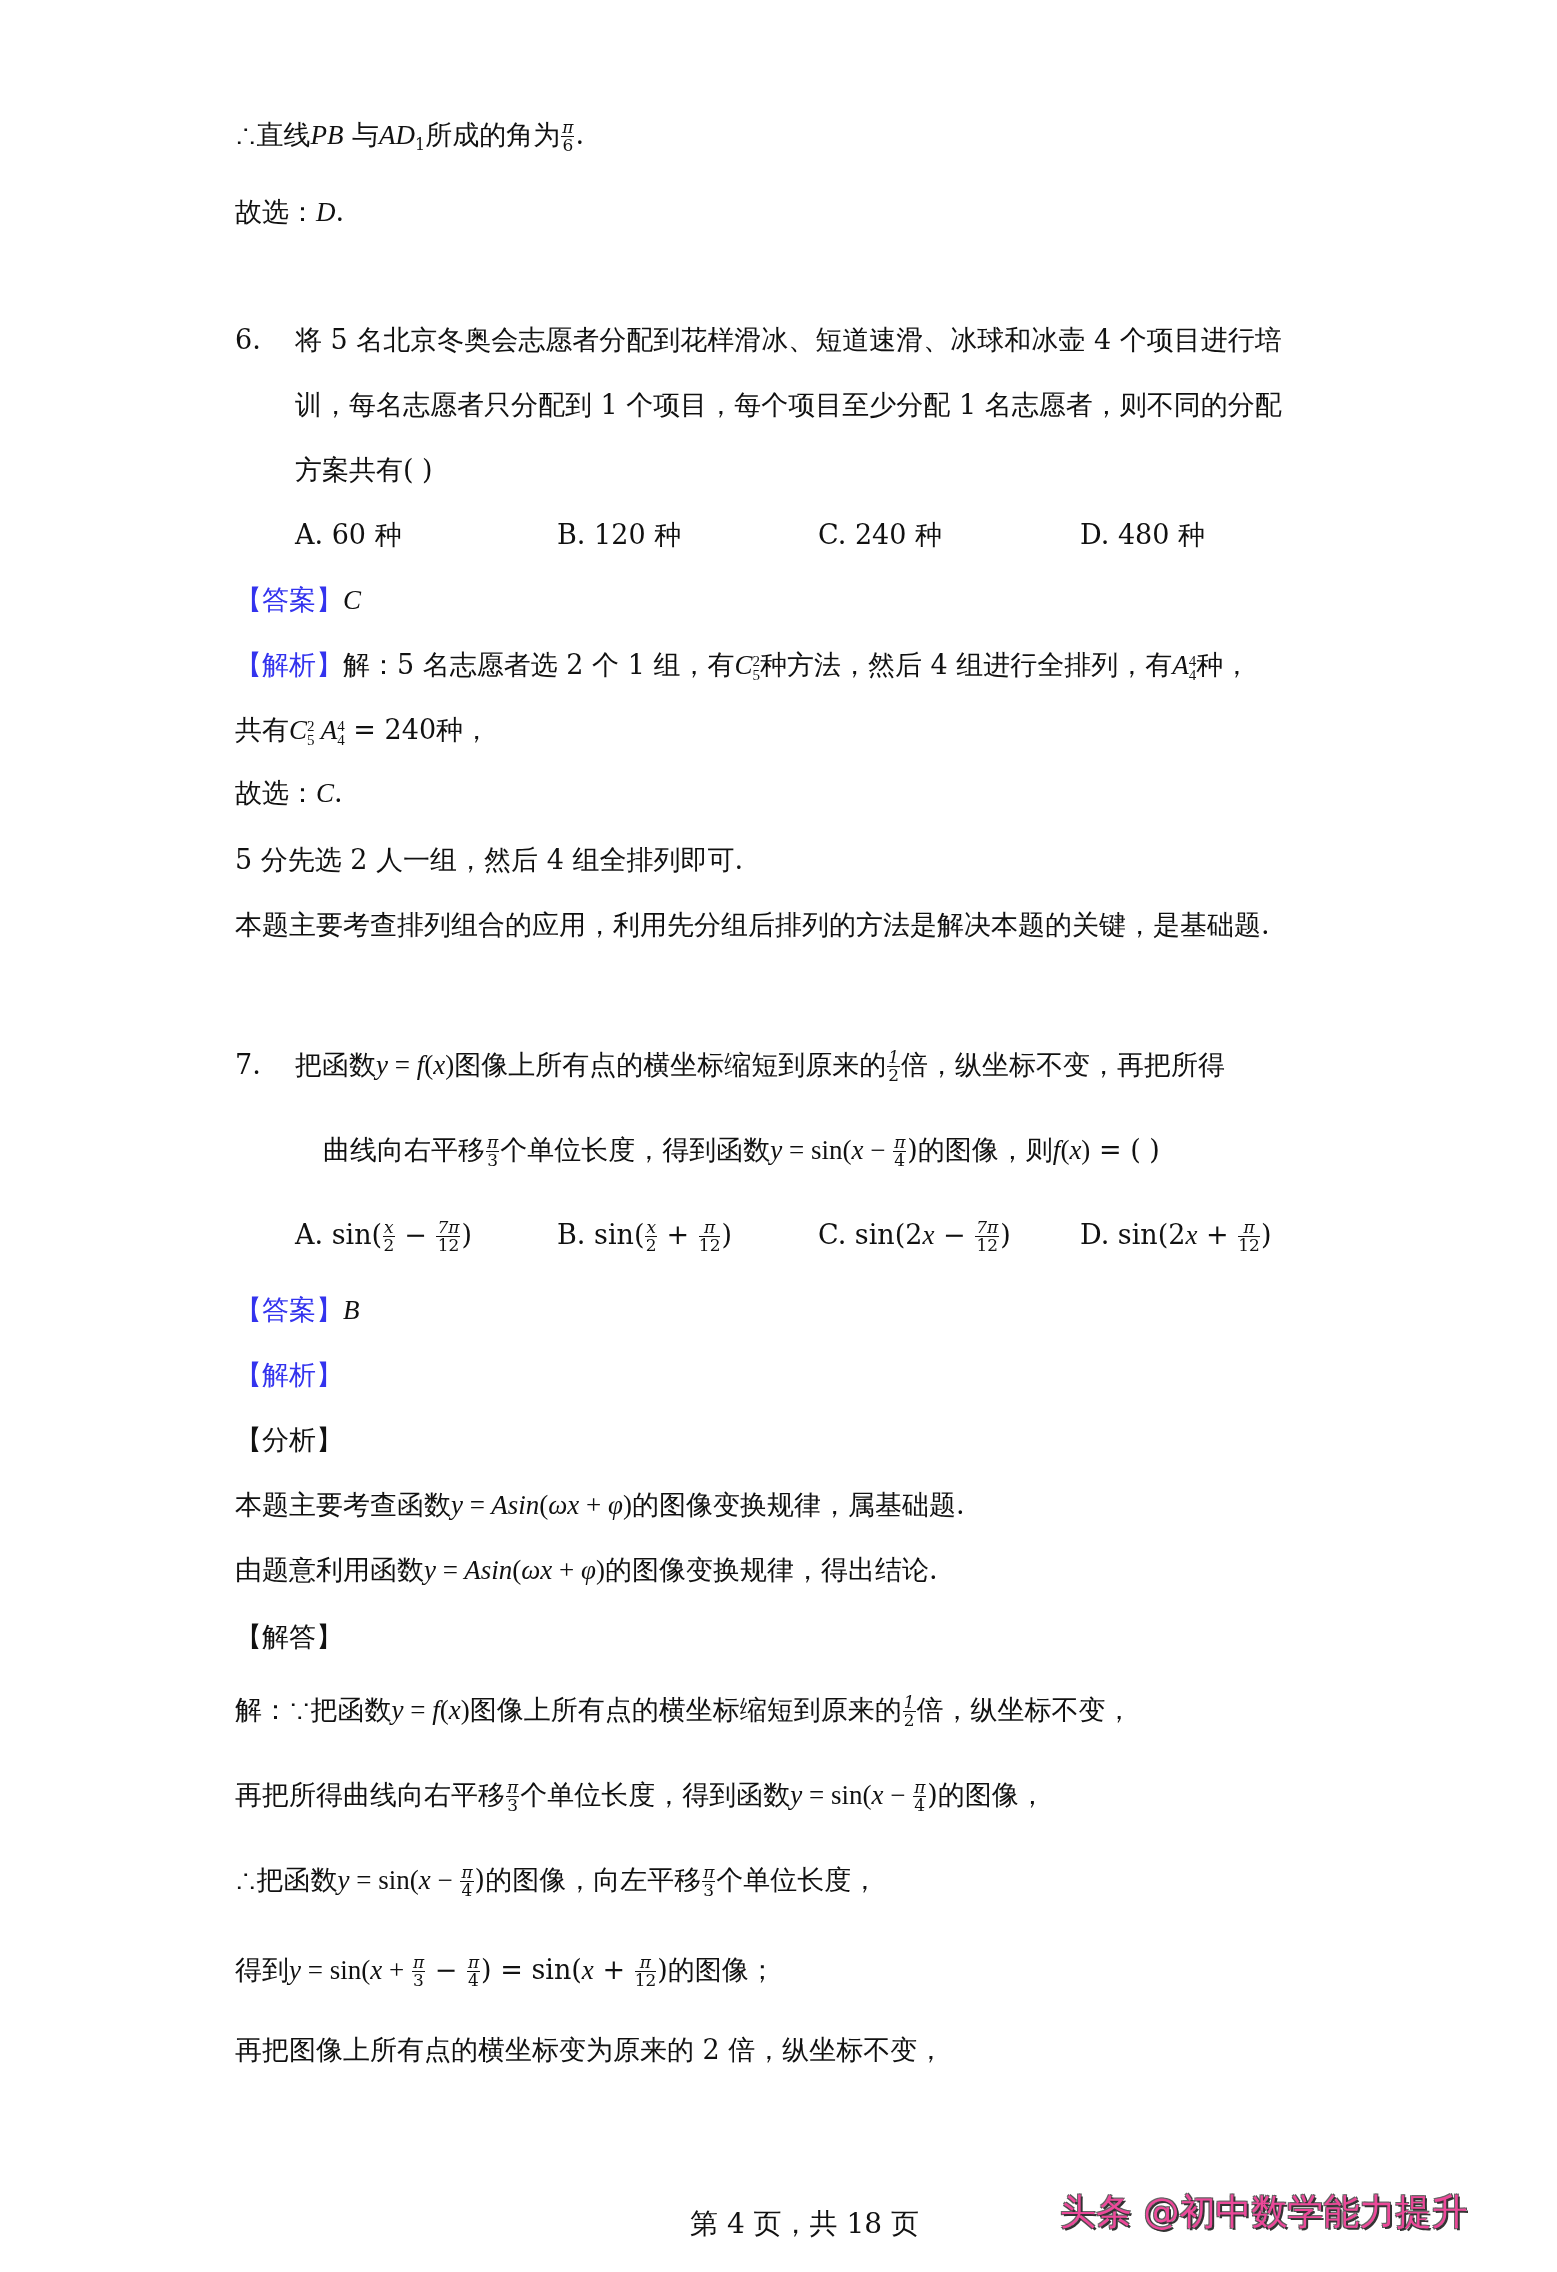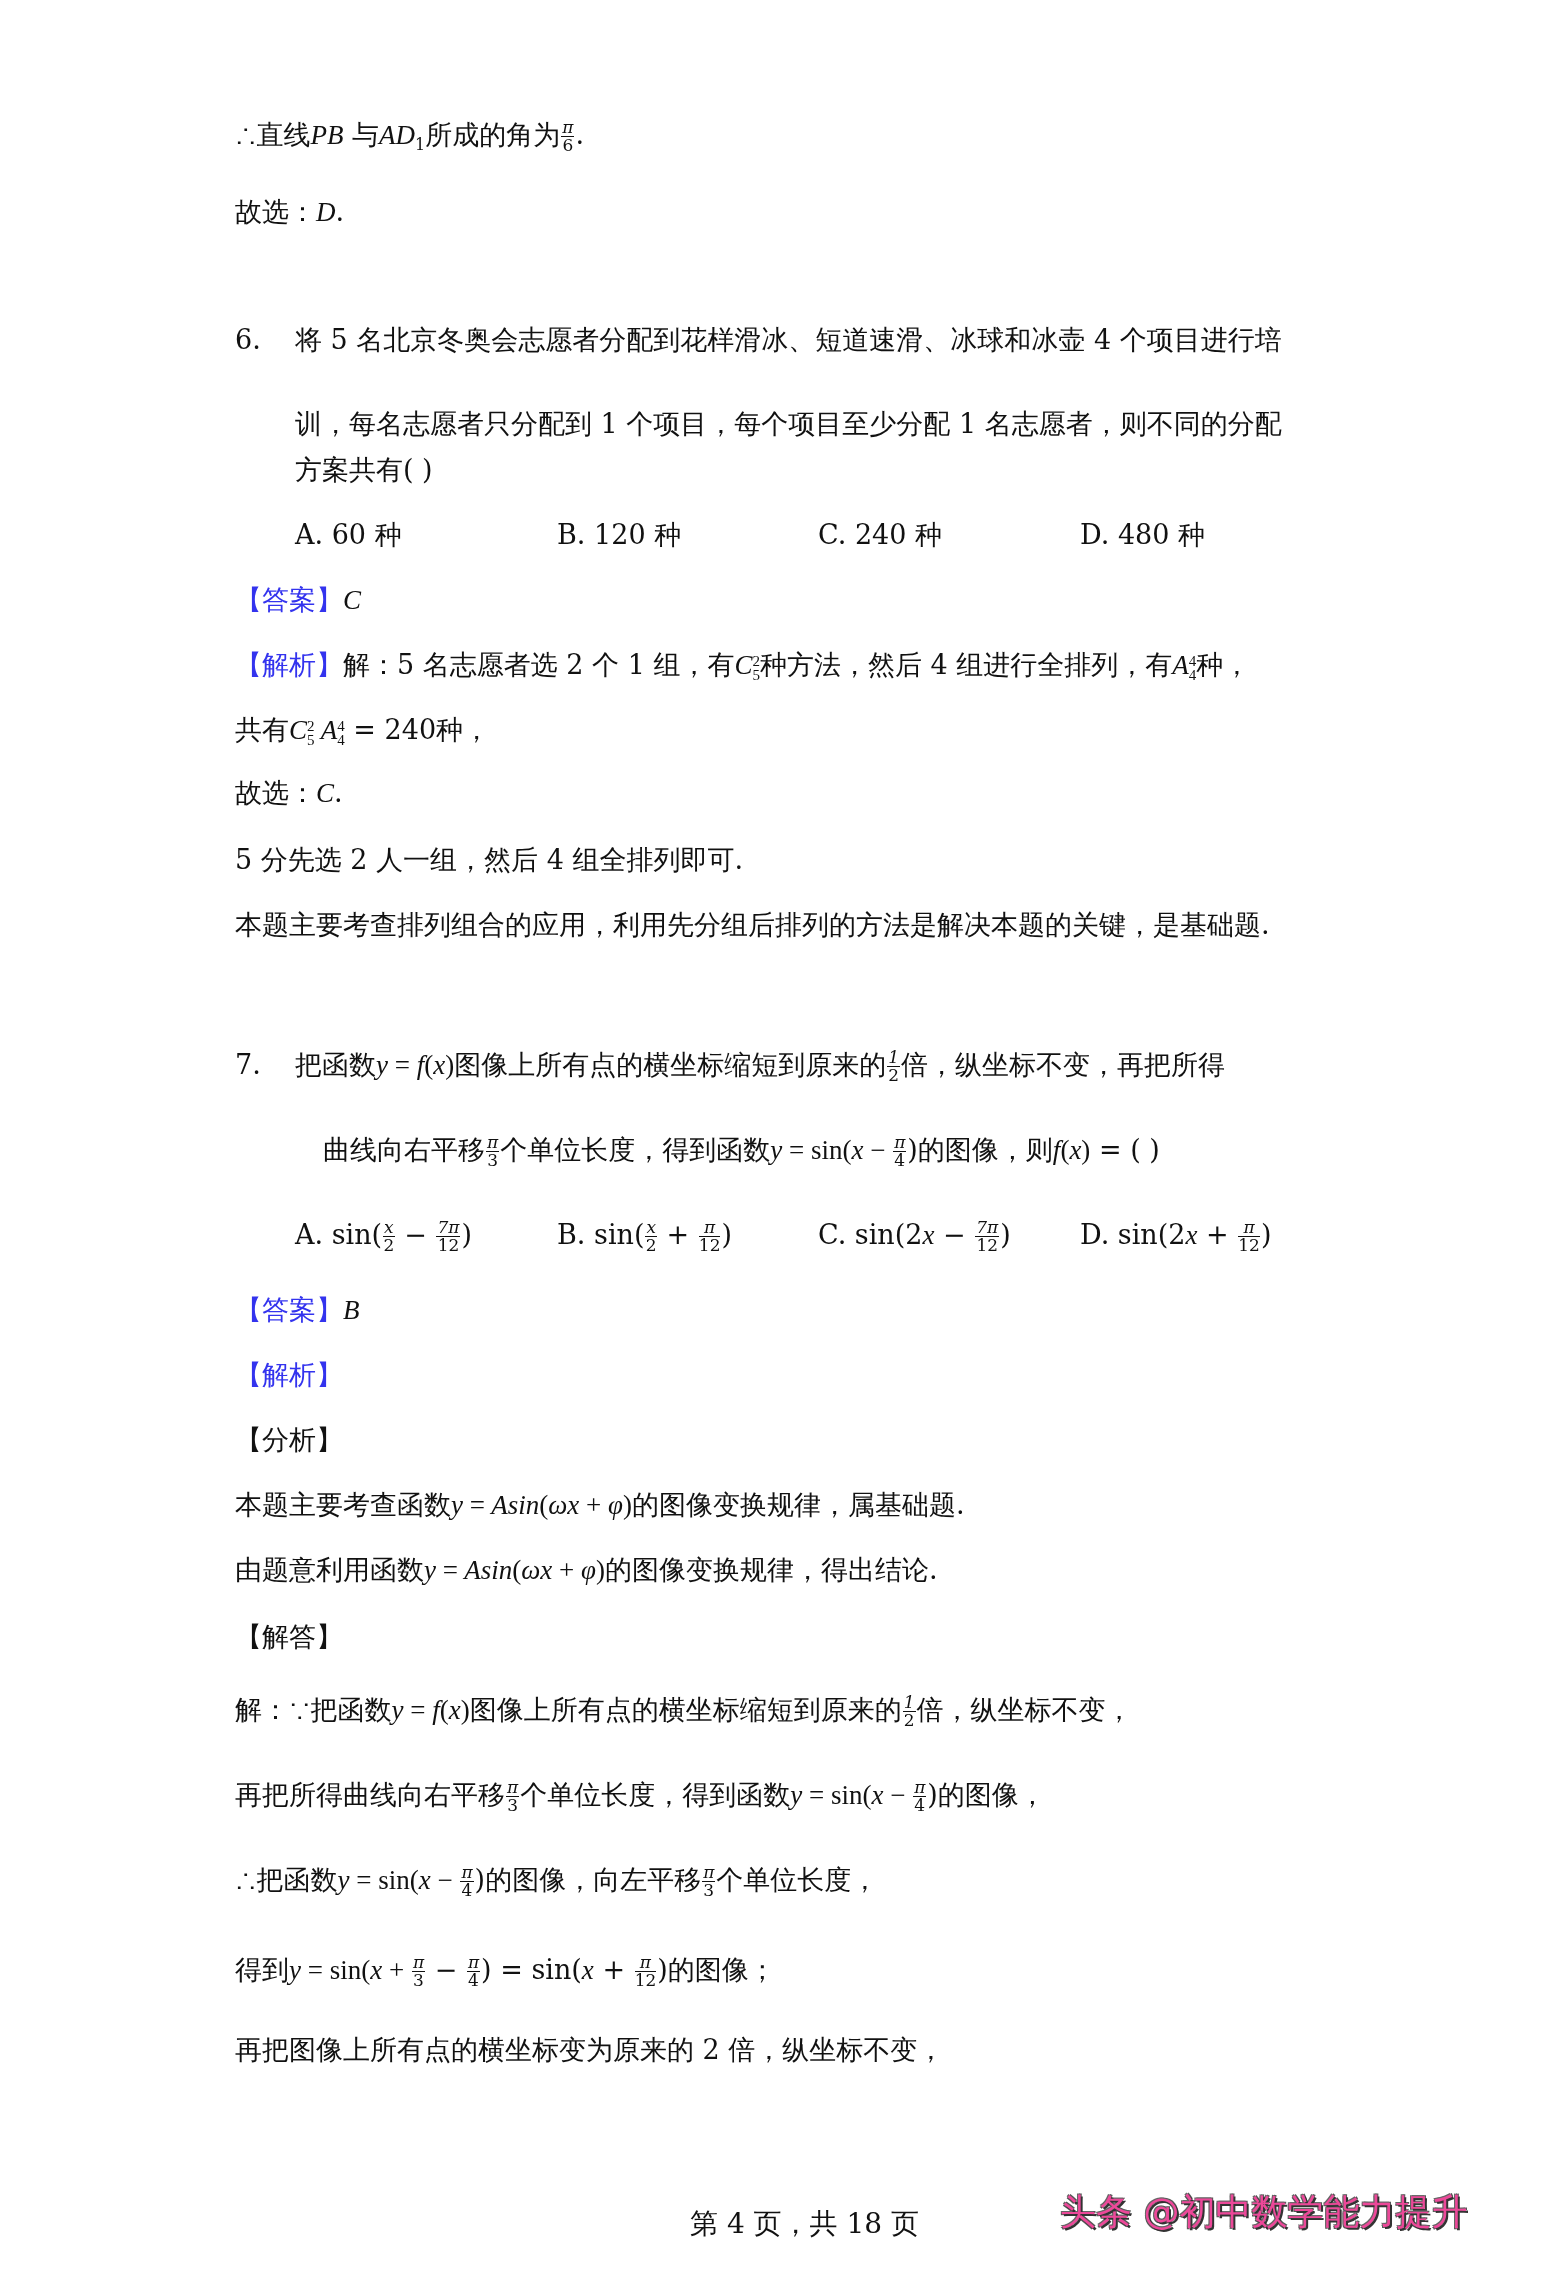--- a/index.html
+++ b/index.html
@@ -27,21 +27,21 @@
 
 <div class="line" style="top:115px;">
   <span>∴直线</span><span class="math">PB</span> <span>与</span><span class="math">AD</span><sub class="rm">1</sub><span>所成的角为</span><span class="frac"><span class="n">π</span><span class="d">6</span></span><span>.</span>
 </div>
 <div class="line" style="top:192px;">
   <span>故选：</span><span class="math">D</span><span>.</span>
 </div>
 
 <div class="qnum" style="top:320px;">6.</div>
 <div class="line ind" style="top:320px;text-align:center;">将 5 名北京冬奥会志愿者分配到花样滑冰、短道速滑、冰球和冰壶 4 个项目进行培</div>
-<div class="line ind" style="top:385px;margin-top:19px;">训，每名志愿者只分配到 1 个项目，每个项目至少分配 1 名志愿者，则不同的分配</div>
+<div class="line ind" style="top:385px;">训，每名志愿者只分配到 1 个项目，每个项目至少分配 1 名志愿者，则不同的分配</div>
 <div class="line ind" style="top:450px;">方案共有(    )</div>
 
 <div class="opt" style="left:295px; top:515px;"><span>A.</span> <span>60 种</span></div>
 <div class="opt" style="left:557px; top:515px;"><span>B.</span> <span>120 种</span></div>
 <div class="opt" style="left:818px; top:515px;"><span>C.</span> <span>240 种</span></div>
 <div class="opt" style="left:1080px; top:515px;"><span>D.</span> <span>480 种</span></div>
 
 <div class="line" style="top:580px;">
   <span class="tag">【答案】</span><span class="math">C</span>
 </div>

